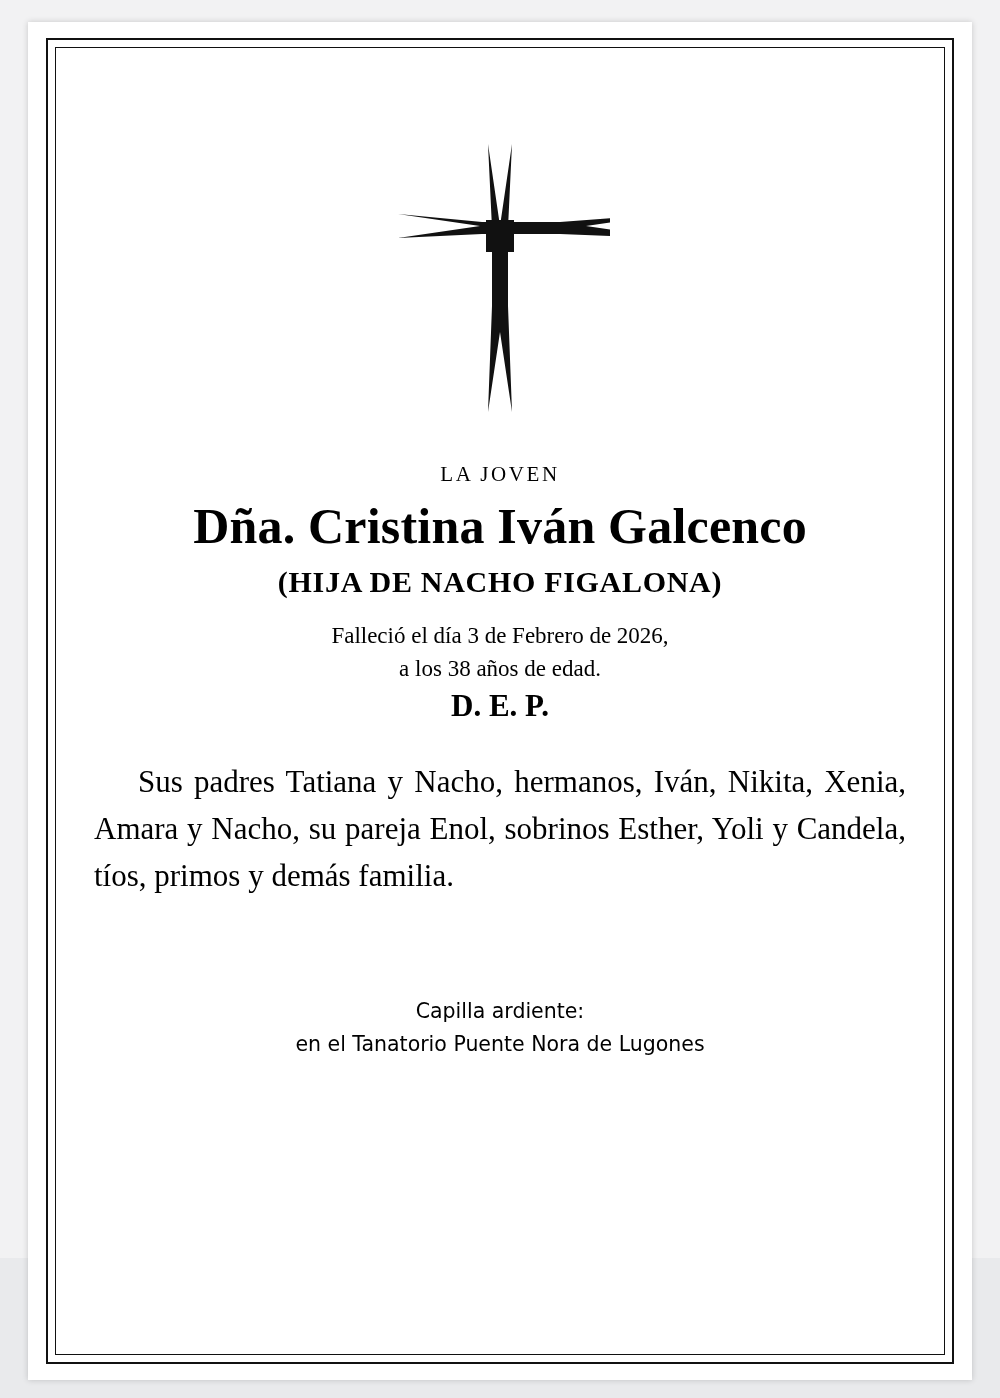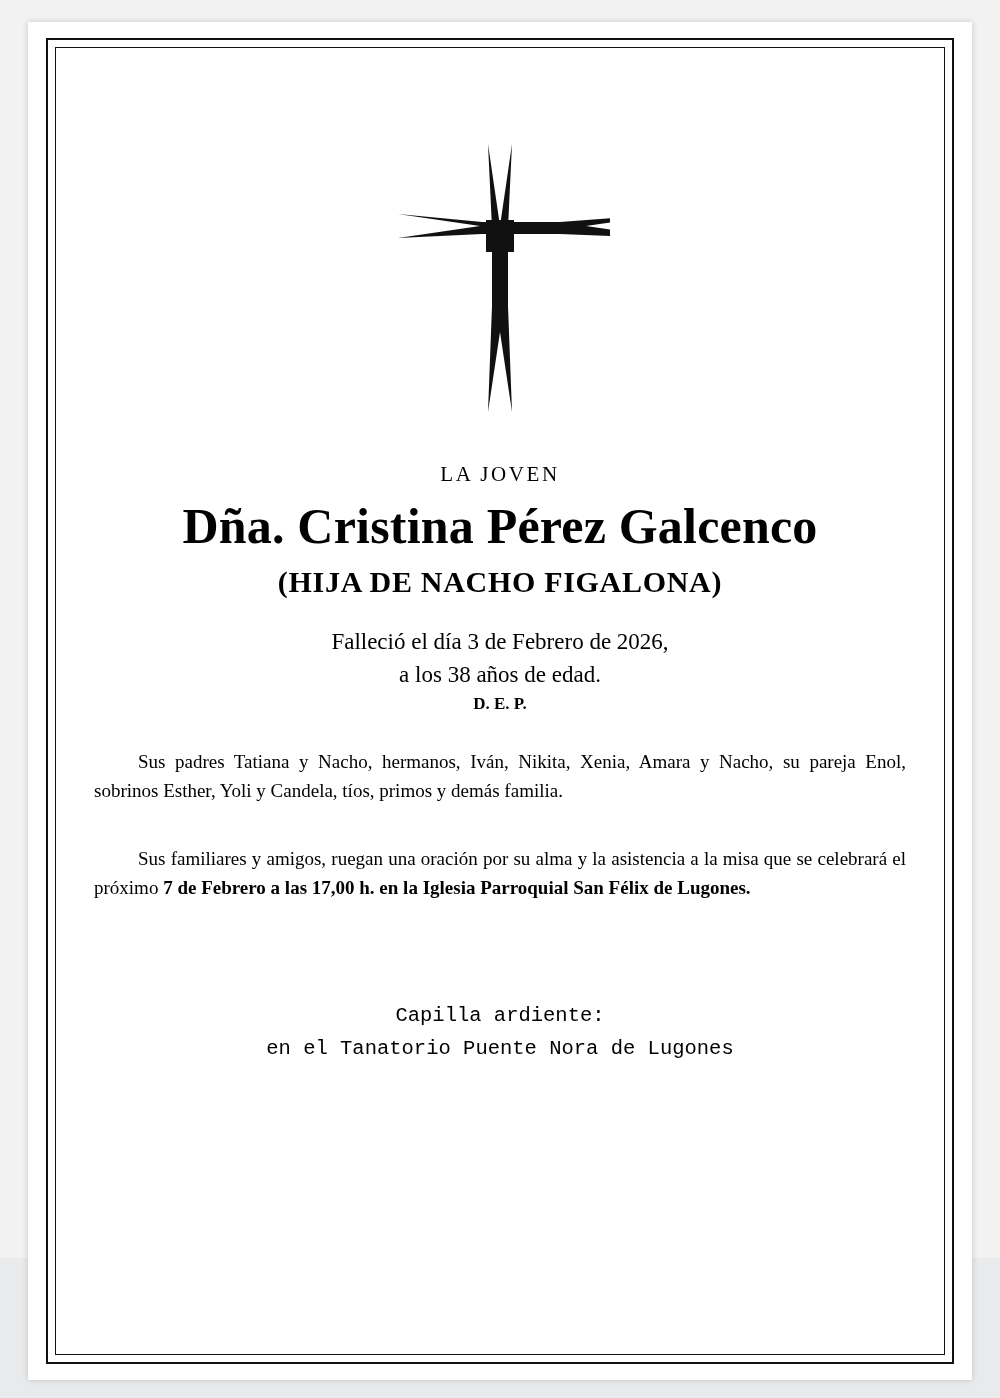--- a/index.html
+++ b/index.html
@@ -92,54 +92,54 @@
     line-height: 1.08;
   }
   .parent {
     font-size: 30px;
     font-weight: 700;
     letter-spacing: 0.7px;
     margin-top: 12px;
   }
   .died {
     font-size: 23px;
-    margin-top: 26px;
+    margin-top: 20px;
     line-height: 1.45;
   }
   .blessing {
     font-size: 23px;
     font-weight: 700;
     margin-top: 24px;
     line-height: 1.45;
   }
   .dep {
-    font-size: 17px;
+    font-size: 31px;
     font-weight: 700;
     margin-top: 2px;
   }
 
   .para {
-    font-size: 19px;
+    font-size: 31px;
     line-height: 1.52;
     text-align: justify;
     text-indent: 44px;
     margin: 8px 6px;
     margin-top: 34px;
   }
   .para b { font-weight: 700; }
 
   .para.second { margin-top: 40px; }
 
   .footer {
     margin-top: 96px;
     font-family: "DejaVu Sans", sans-serif;
     font-size: 20.5px;
     line-height: 1.62;
   }
-  .footer div { white-space: nowrap; font-family: Liberation Mono, monospace; }
+  .footer div { white-space: nowrap; }
 </style>
 </head>
 <body>
 
 <div class="page">
   <div class="card">
     <div class="border-outer">
       <div class="border-inner"></div>
     </div>
 
@@ -151,34 +151,33 @@
           <polygon points="98,8 110,90 122,8 118,92 118,170 122,276 110,196 98,276 102,170 102,92" fill="#111"></polygon>
 
           <polygon points="8,78 90,90 8,102 92,98 170,98 276,102 196,90 276,78 170,86 92,86" fill="#111"></polygon>
 
           <rect x="96" y="84" width="28" height="32" fill="#111"></rect>
         </svg>
       </div>
 
       <div class="la-joven">LA JOVEN</div>
 
-      <div class="name">Dña. Cristina Pérez Galcenco</div>
+      <div class="name">Dña. Cristina Iván Galcenco</div>
 
       <div class="parent">(HIJA DE NACHO FIGALONA)</div>
 
       <div class="died">
         <div>Falleció el día 3 de Febrero de 2026,</div>
         <div>a los 38 años de edad.</div>
       </div>
 
       <div class="dep">D. E. P.</div>
 
       <p class="para">Sus padres Tatiana y Nacho, hermanos, Iván, Nikita, Xenia, Amara y Nacho, su pareja Enol, sobrinos Esther, Yoli y Candela, tíos, primos y demás familia.</p>
 
-      <p class="para second"><span>Sus familiares y amigos, ruegan una oración por su alma y la asistencia a la misa que se celebrará el próximo </span><b>7 de Febrero a las 17,00 h. en la Iglesia Parroquial San Félix de Lugones.</b></p>
 
       <div class="footer">
         <div>Capilla ardiente:</div>
         <div>en el Tanatorio Puente Nora de Lugones</div>
       </div>
 
     </div>
   </div>
 </div>
 

